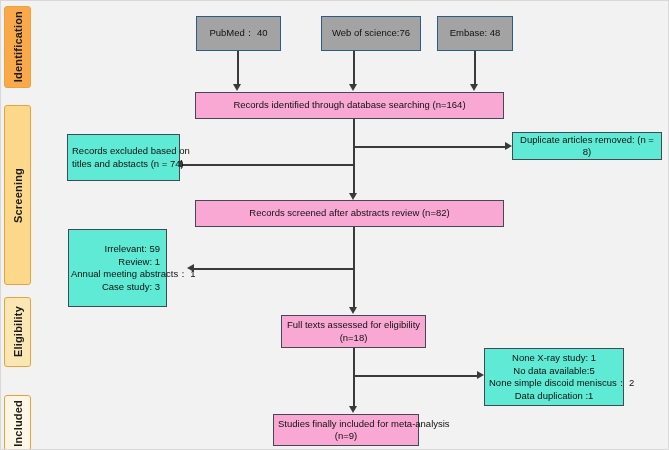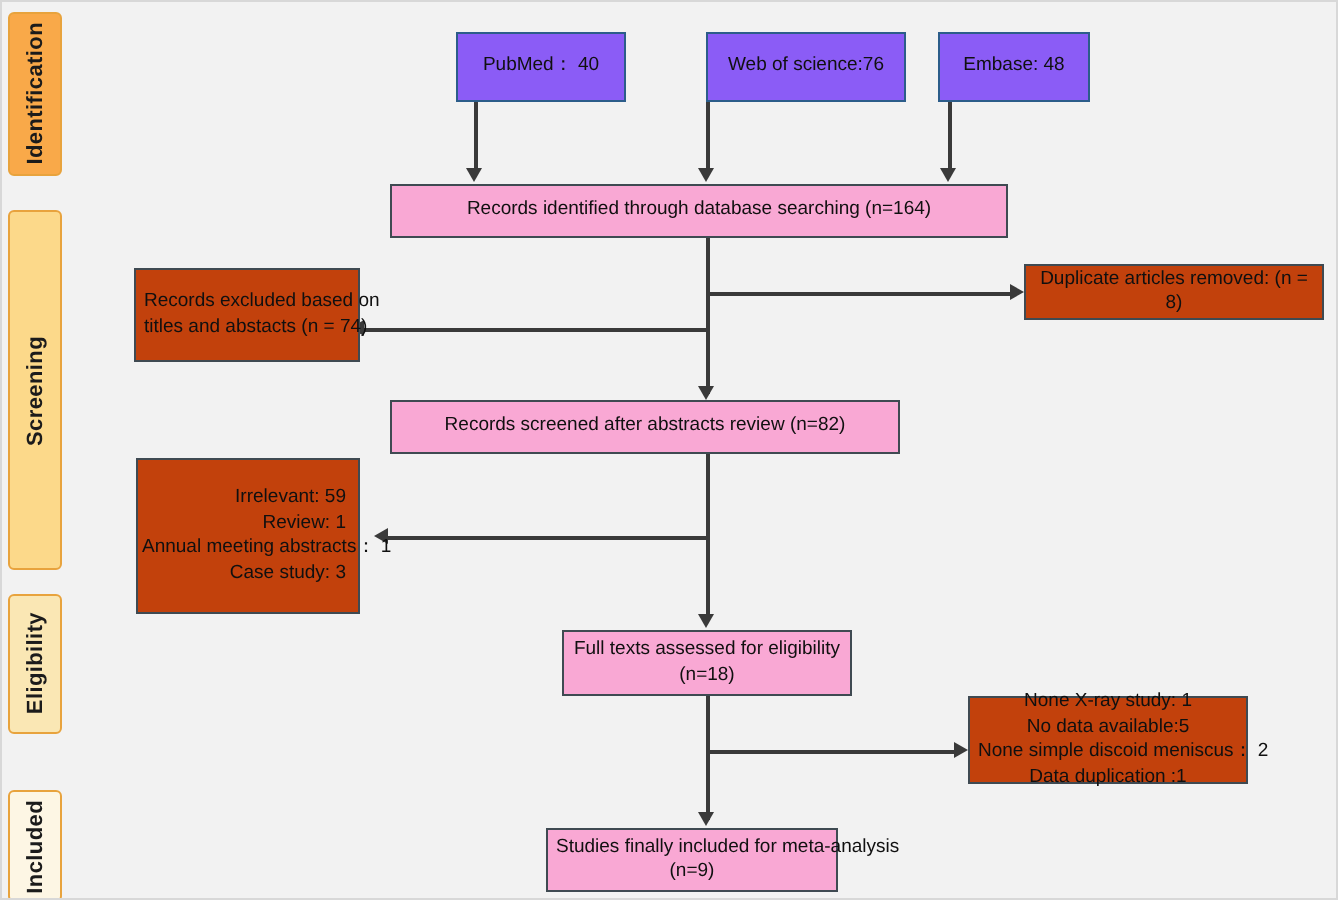--- a/index.html
+++ b/index.html
@@ -37,35 +37,34 @@
     color: #1b1b1b;
     letter-spacing: 0.2px;
     white-space: nowrap;
   }
 
   
   .node {
     position: absolute;
     box-sizing: border-box;
     border: 1.6px solid #3f4a52;
-    background: #c2410c;
+    background: #5eead4;
     display: flex;
     align-items: center;
     justify-content: center;
     color: #101010;
     font-size: 9.5px;
     line-height: 12.5px;
     text-align: center;
     padding: 2px 4px;
   }
   .node.src {
-    background: #8b5cf6;
+    background: #a3a3a3;
     border-color: #2c5d8a;
     font-size: 9.5px;
-    margin-left: 32px;
   }
   .node.light {
     background: #f9a8d4;
   }
   .node .lines {
     width: 100%;
   }
   .node .lines div {
     white-space: nowrap;
   }
@@ -165,31 +164,31 @@
   <div class="conn h" style="left:178px; top:163px; width:175px;"></div>
   <div class="arrow left" style="left:174px; top:159px;"></div>
 
   <div class="node" style="left:66px; top:133px; width:113px; height:47px;">
     <div class="lines">
       <div>Records excluded based on</div>
       <div>titles and abstacts (n = 74)</div>
     </div>
   </div>
 
-  <div class="node light" style="left:194px; top:199px; width:255px; height:27px;">
+  <div class="node light" style="left:194px; top:199px; width:309px; height:27px;">
     <span>Records screened after abstracts review (n=82)</span>
   </div>
 
   <div class="conn v" style="left:352px; top:226px; height:83px;"></div>
   <div class="arrow down" style="left:348px; top:306px;"></div>
 
   <div class="conn h" style="left:190px; top:267px; width:163px;"></div>
   <div class="arrow left" style="left:186px; top:263px;"></div>
 
-  <div class="node right-text" style="left:67px; top:228px; width:112px; height:78px;">
+  <div class="node right-text" style="left:67px; top:228px; width:99px; height:78px;">
     <div class="lines">
       <div>Irrelevant: 59</div>
       <div>Review: 1</div>
       <div>Annual meeting abstracts： 1</div>
       <div>Case study: 3</div>
     </div>
   </div>
 
   <div class="node light center-text" style="left:280px; top:314px; width:145px; height:33px;">
     <div class="lines">
@@ -197,21 +196,21 @@
       <div>(n=18)</div>
     </div>
   </div>
 
   <div class="conn v" style="left:352px; top:347px; height:62px;"></div>
   <div class="arrow down" style="left:348px; top:405px;"></div>
 
   <div class="conn h" style="left:352px; top:374px; width:127px;"></div>
   <div class="arrow right" style="left:476px; top:370px;"></div>
 
-  <div class="node center-text" style="left:483px; top:347px; width:140px; height:44px;">
+  <div class="node center-text" style="left:483px; top:347px; width:140px; height:58px;">
     <div class="lines">
       <div>None X-ray study: 1</div>
       <div>No data available:5</div>
       <div>None simple discoid meniscus： 2</div>
       <div>Data duplication :1</div>
     </div>
   </div>
 
   <div class="node light center-text" style="left:272px; top:413px; width:146px; height:32px;">
     <div class="lines">

